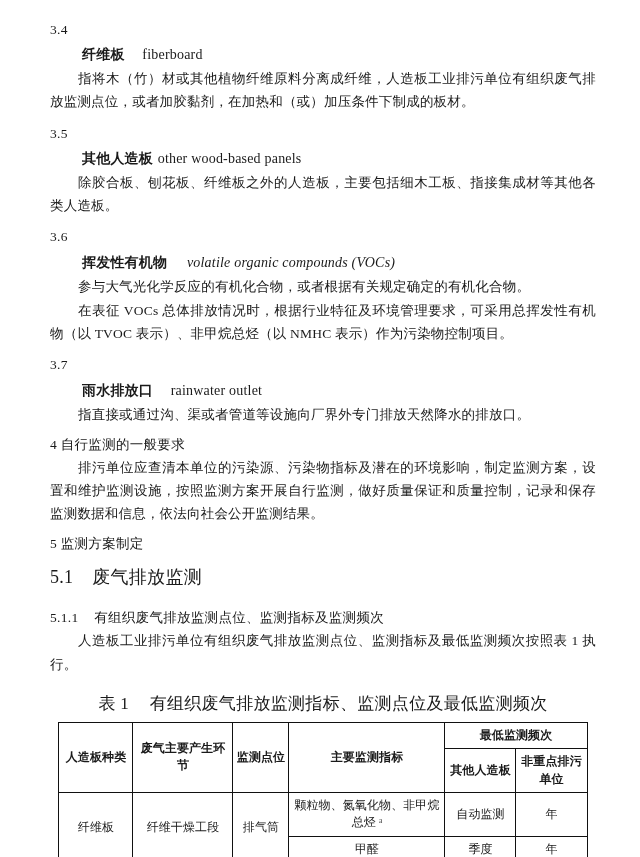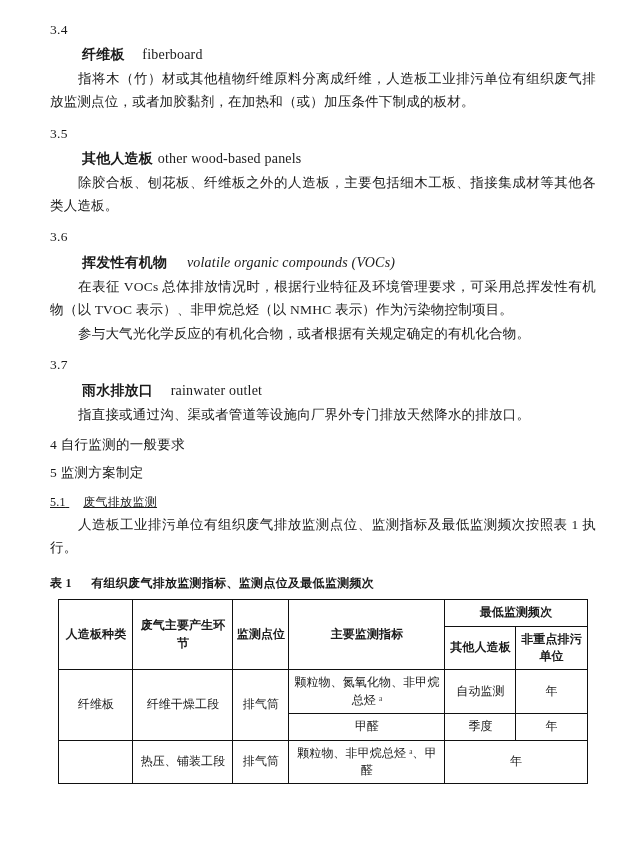--- a/index.html
+++ b/index.html
@@ -53,41 +53,40 @@
     text-indent: 28px;
   }
   .heading-num {
     font-size: 13.5px;
     margin: 10px 0 2px 0;
     letter-spacing: 0.3px;
   }
   .heading-num .htext {
   }
   .heading-sub {
-    font-size: 12px;
-    margin: 12px 0 2px 0;
-    letter-spacing: 0.3px;
-    text-decoration: underline;
+    font-size: 18px;
+    margin: 12px 0 20px 0;
+    letter-spacing: 0.3px;
   }
   .heading-sub .htext {
     margin-left: 14px;
   }
   .heading-subsub {
     font-size: 13.5px;
     margin: 12px 0 2px 0;
     letter-spacing: 0.3px;
   }
   .heading-subsub .htext {
     margin-left: 12px;
   }
   .table-caption {
-    font-size: 12px;
+    text-align: center;
+    font-size: 17px;
     margin: 16px 0 7px 0;
     letter-spacing: 0.3px;
-    font-weight: bold;
   }
   .table-caption .cap-label {
     margin-right: 16px;
   }
   table.main-table {
     border-collapse: collapse;
     margin: 0 auto;
     width: 528px;
     table-layout: fixed;
   }
@@ -130,45 +129,50 @@
       <span>其他人造板</span>
       <span class="en" style="margin-left:1px;">other wood-based panels</span>
     </div>
     <p class="para indent">除胶合板、刨花板、纤维板之外的人造板，主要包括细木工板、指接集成材等其他各类人造板。</p>
 
     <div class="sec-num">3.6</div>
     <div class="term-line">
       <span>挥发性有机物</span>
       <span class="en" style="margin-left:16px;font-style:italic;">volatile organic compounds (VOCs)</span>
     </div>
+    <p class="para indent">参与大气光化学反应的有机化合物，或者根据有关规定确定的有机化合物。</p>
     <p class="para indent">在表征 VOCs 总体排放情况时，根据行业特征及环境管理要求，可采用总挥发性有机物（以 TVOC 表示）、非甲烷总烃（以 NMHC 表示）作为污染物控制项目。</p>
-    <p class="para indent">参与大气光化学反应的有机化合物，或者根据有关规定确定的有机化合物。</p>
 
     <div class="sec-num">3.7</div>
     <div class="term-line">
       <span>雨水排放口</span>
       <span class="en" style="margin-left:14px;">rainwater outlet</span>
     </div>
     <p class="para indent">指直接或通过沟、渠或者管道等设施向厂界外专门排放天然降水的排放口。</p>
 
     <div class="heading-num">
       <span>4</span>
       <span class="htext">自行监测的一般要求</span>
     </div>
+    <p class="para indent">排污单位应查清本单位的污染源、污染物指标及潜在的环境影响，制定监测方案，设置和维护监测设施，按照监测方案开展自行监测，做好质量保证和质量控制，记录和保存监测数据和信息，依法向社会公开监测结果。</p>
 
     <div class="heading-num">
       <span>5</span>
       <span class="htext">监测方案制定</span>
     </div>
 
     <div class="heading-sub">
       <span>5.1</span>
       <span class="htext">废气排放监测</span>
     </div>
 
+    <div class="heading-subsub">
+      <span>5.1.1</span>
+      <span class="htext">有组织废气排放监测点位、监测指标及监测频次</span>
+    </div>
     <p class="para indent">人造板工业排污单位有组织废气排放监测点位、监测指标及最低监测频次按照表 1 执行。</p>
 
     <div class="table-caption">
       <span class="cap-label">表 1</span>
       <span>有组织废气排放监测指标、监测点位及最低监测频次</span>
     </div>
 
     <table class="main-table">
       <colgroup>
         <col style="width:74px">

